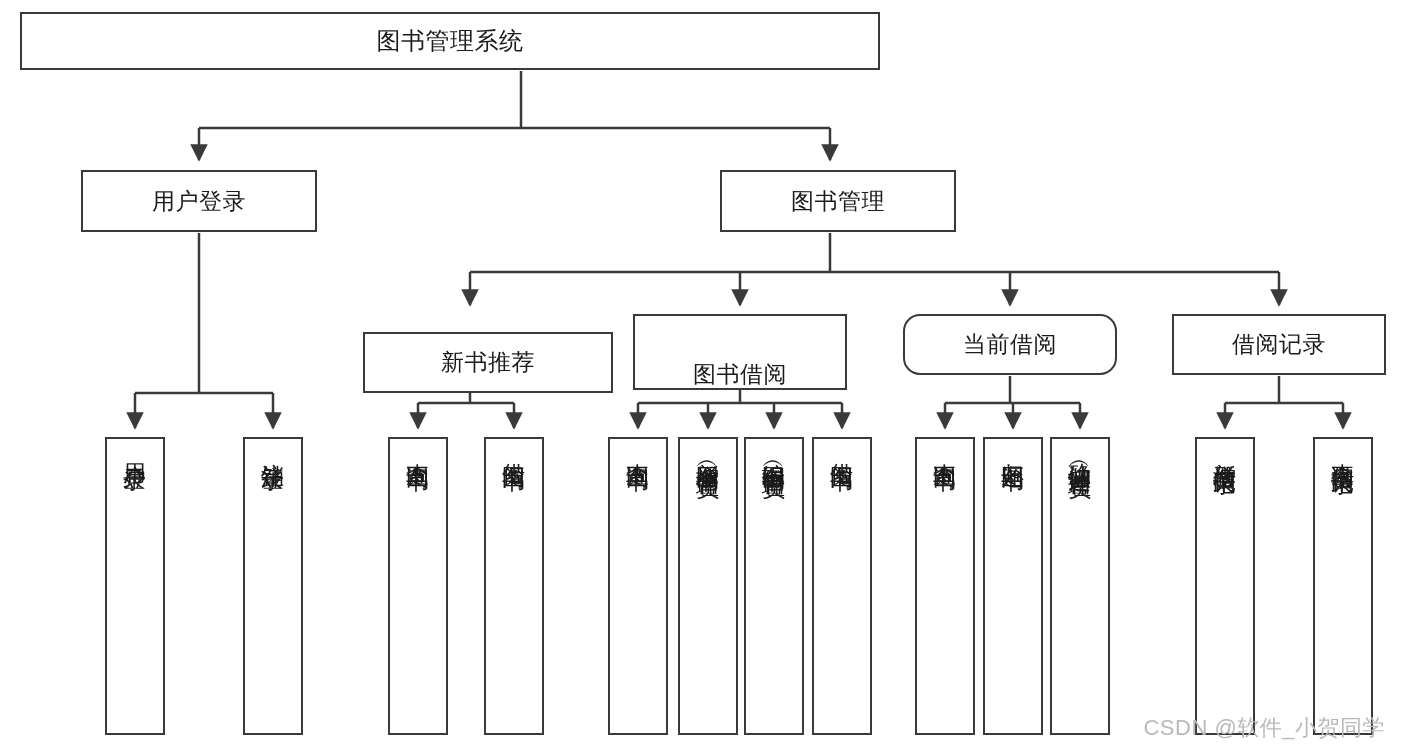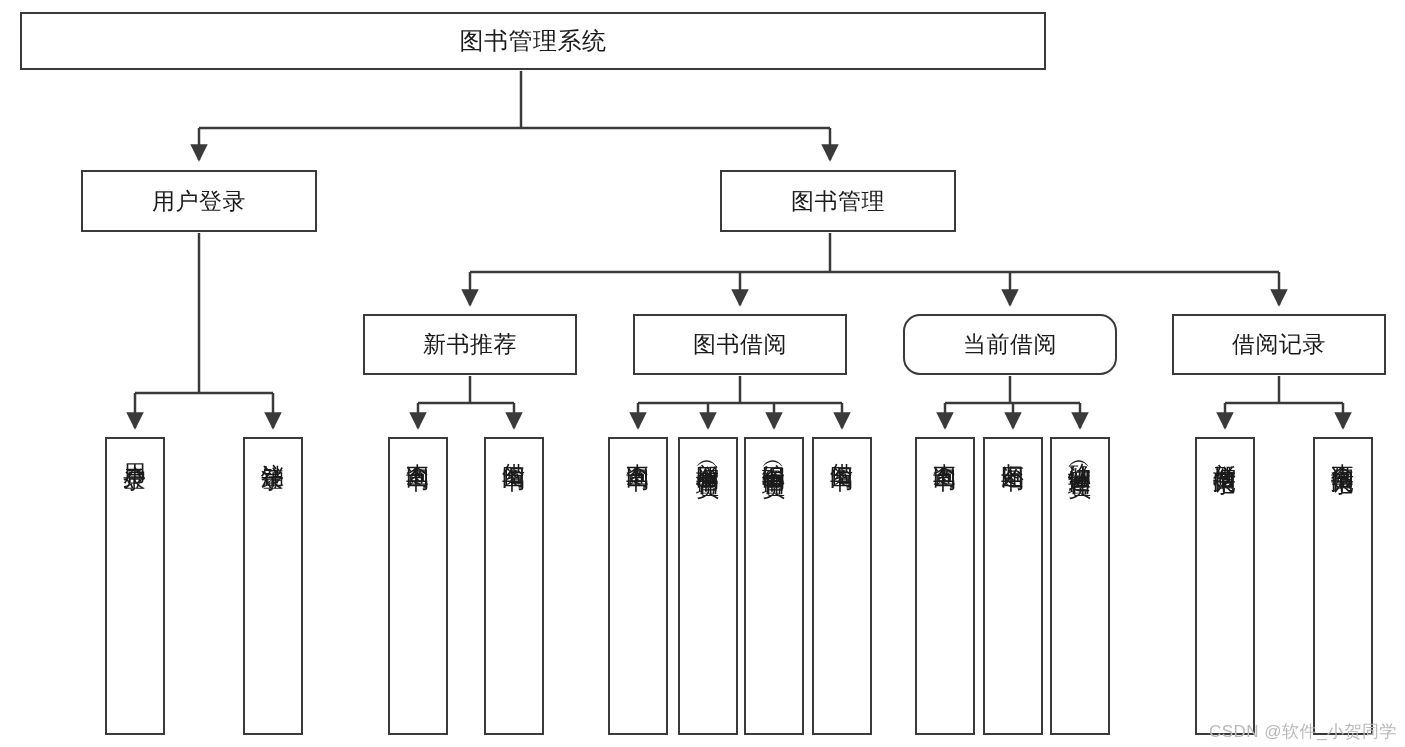--- a/index.html
+++ b/index.html
@@ -59,23 +59,23 @@
     writing-mode: vertical-rl;
     text-orientation: upright;
     font-size: 23px;
     line-height: 1.05;
     letter-spacing: 2px;
     white-space: normal;
     max-height: 288px;
   }
   .watermark {
     position: absolute;
-    right: 8px;
+    right: 20px;
     bottom: 4px;
-    font-size: 17px;
+    font-size: 22px;
     color: #b9b9b9;
     letter-spacing: 0.5px;
     white-space: nowrap;
   }
 </style>
 </head>
 <body>
 
 <div id="canvas">
 
@@ -122,35 +122,35 @@
       <path d="M 1013 403 L 1013 428" marker-end="url(#arw)"></path>
       <path d="M 1080 403 L 1080 428" marker-end="url(#arw)"></path>
 
       <path d="M 1279 376 L 1279 403"></path>
       <path d="M 1225 403 L 1343 403"></path>
       <path d="M 1225 403 L 1225 428" marker-end="url(#arw)"></path>
       <path d="M 1343 403 L 1343 428" marker-end="url(#arw)"></path>
     </g>
   </svg>
 
-  <div class="node h root" style="left:20px; top:12px; width:1026px; height:58px;">
+  <div class="node h root" style="left:20px; top:12px; width:860px; height:58px;">
     <span class="label">图书管理系统</span>
   </div>
 
   <div class="node h" style="left:81px; top:170px; width:236px; height:62px;">
     <span class="label">用户登录</span>
   </div>
   <div class="node h" style="left:711px; top:170px; width:236px; height:62px;margin-left:9px;">
     <span class="label">图书管理</span>
   </div>
 
-  <div class="node h" style="left:363px; top:314px; width:214px; height:61px;">
+  <div class="node h" style="left:363px; top:332px; width:250px; height:61px;">
     <span class="label">新书推荐</span>
   </div>
-  <div class="node h" style="left:633px; top:314px; width:214px; height:61px;">
+  <div class="node h" style="left:633px; top:314px; width:214px; height:76px;align-items:flex-end;">
     <span class="label">图书借阅</span>
   </div>
   <div class="node h" style="left:903px; top:314px; width:214px; height:61px;border-radius:17px;">
     <span class="label">当前借阅</span>
   </div>
   <div class="node h" style="left:1172px; top:314px; width:214px; height:61px;">
     <span class="label">借阅记录</span>
   </div>
 
   <div class="node v" style="left:105px; top:437px; width:60px; height:298px;">

